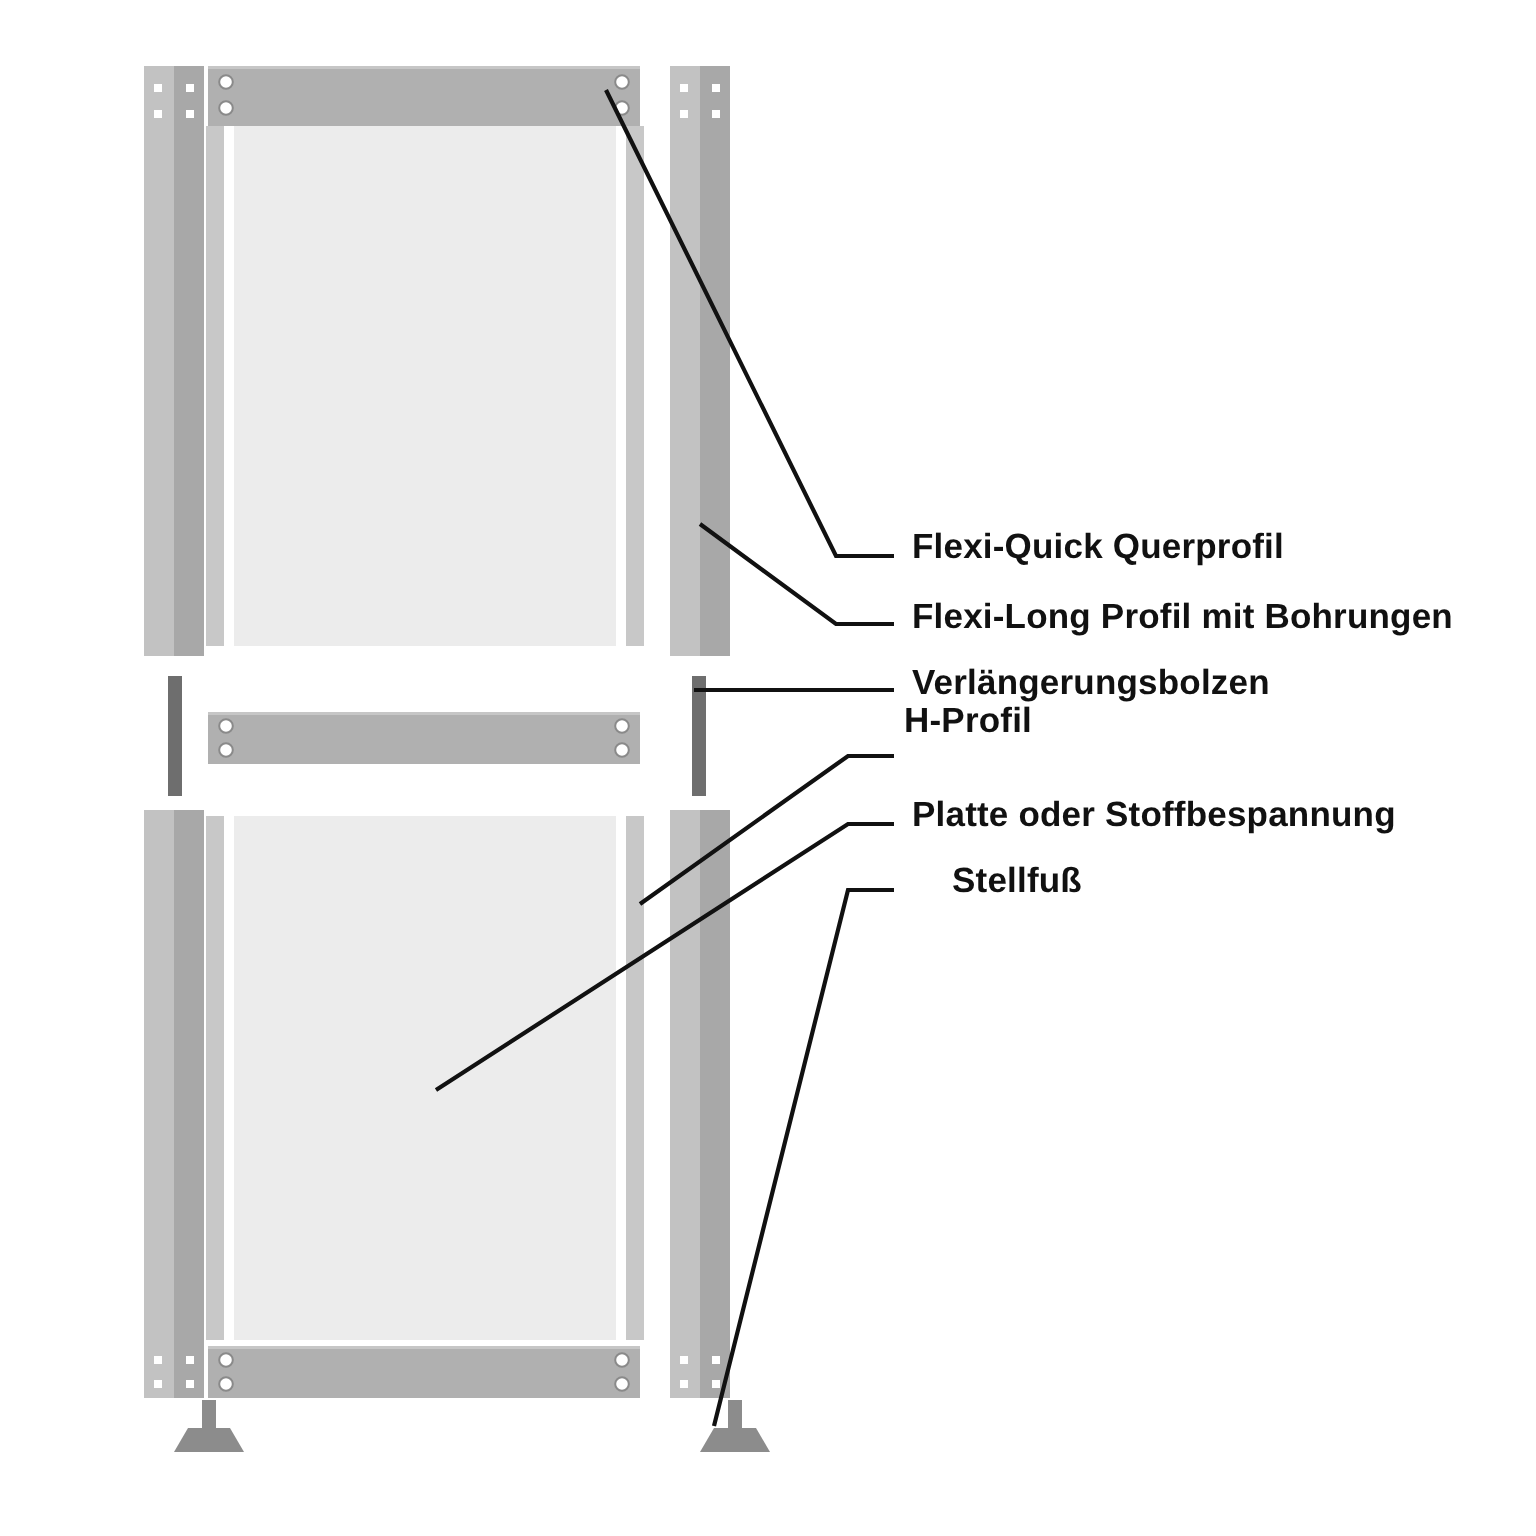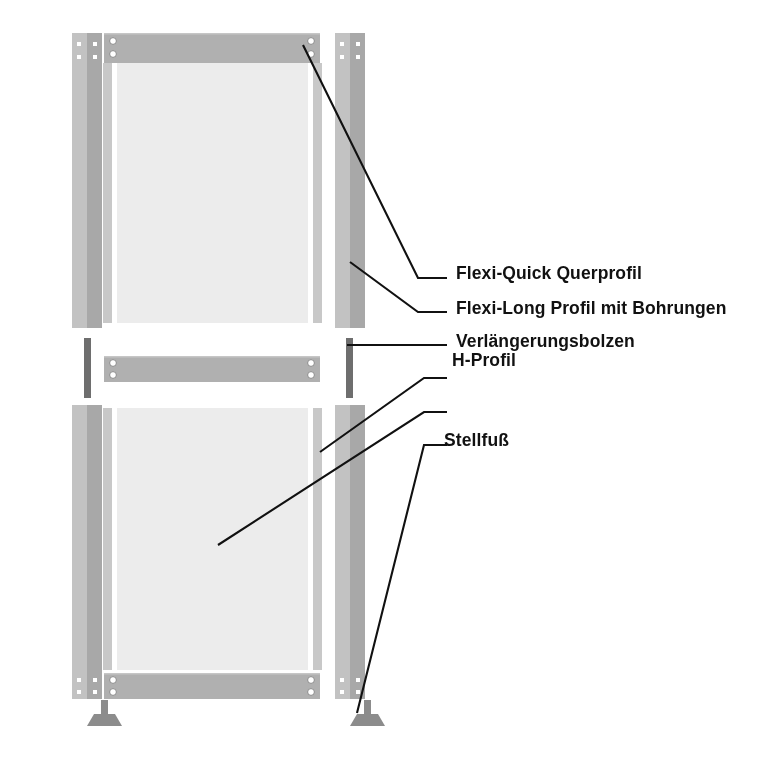--- a/index.html
+++ b/index.html
@@ -164,16 +164,17 @@
   </svg>
 
   <div class="callout-label" style="left:456px; top:265px;">Flexi-Quick Querprofil</div>
 
   <div class="callout-label" style="left:456px; top:300px;">Flexi-Long Profil mit Bohrungen</div>
 
   <div class="callout-label" style="left:456px; top:333px;">Verlängerungsbolzen</div>
 
   <div class="callout-label" style="left:452px; top:352px;">H-Profil</div>
 
+  <div class="callout-label" style="left:456px; top:399px;">Platte oder Stoffbespannung</div>
 
-  <div class="callout-label" style="left:444px; top:432px;">Stellfuß</div>
+  <div class="callout-label" style="left:476px; top:432px;">Stellfuß</div>
 
 </div>
 
 </body></html>

